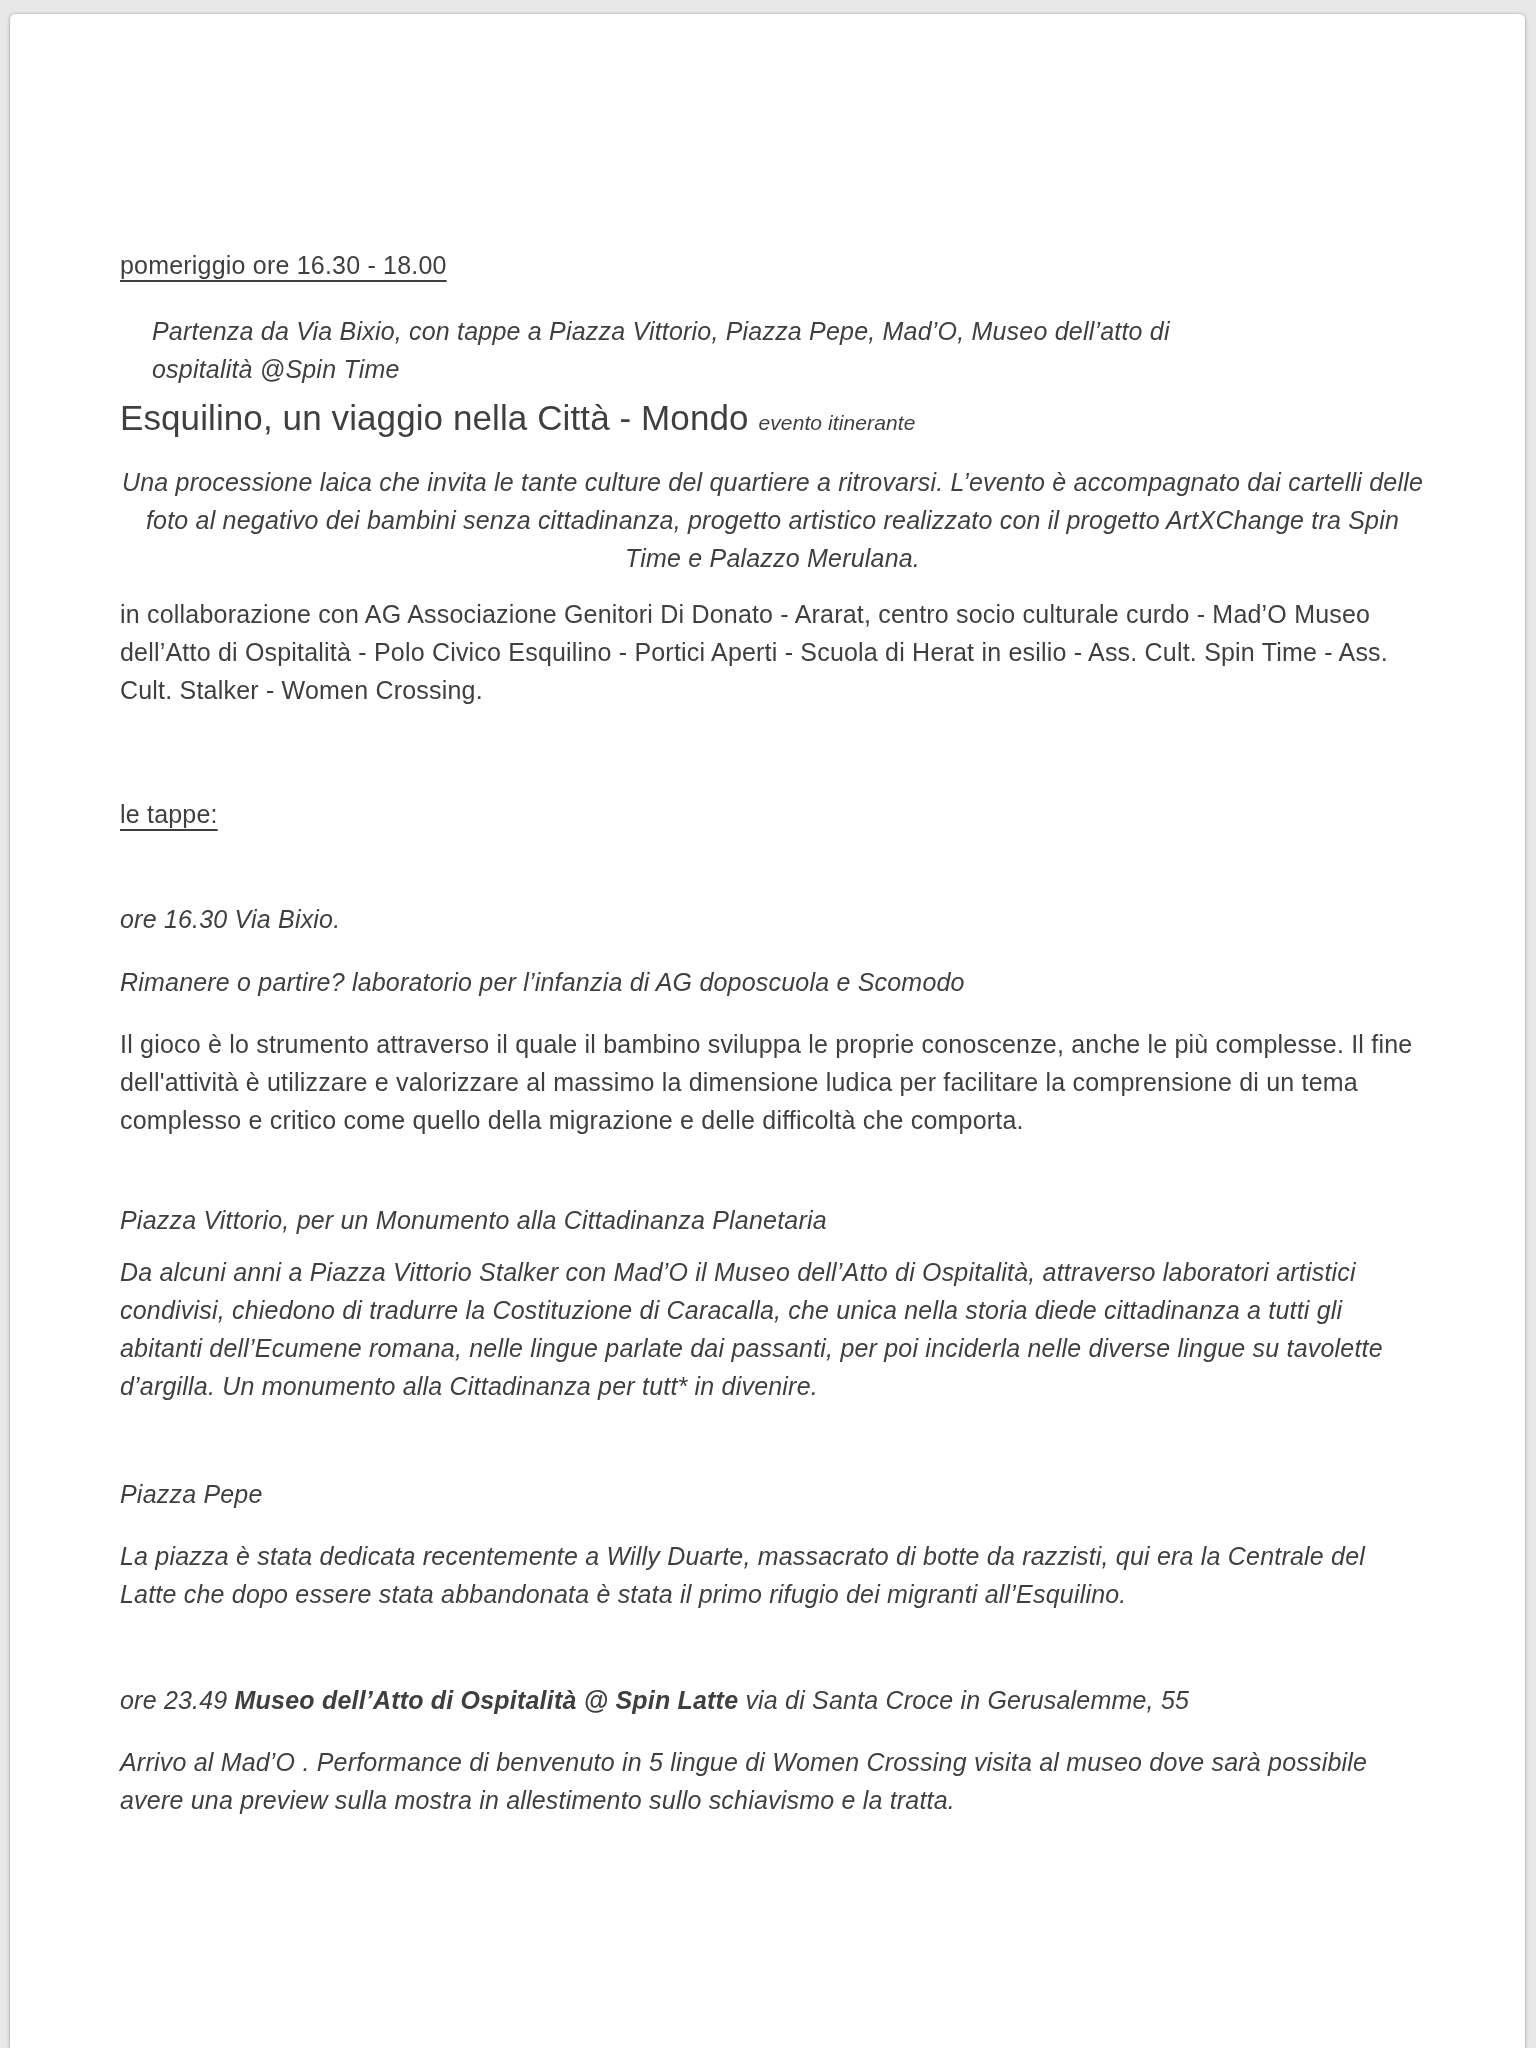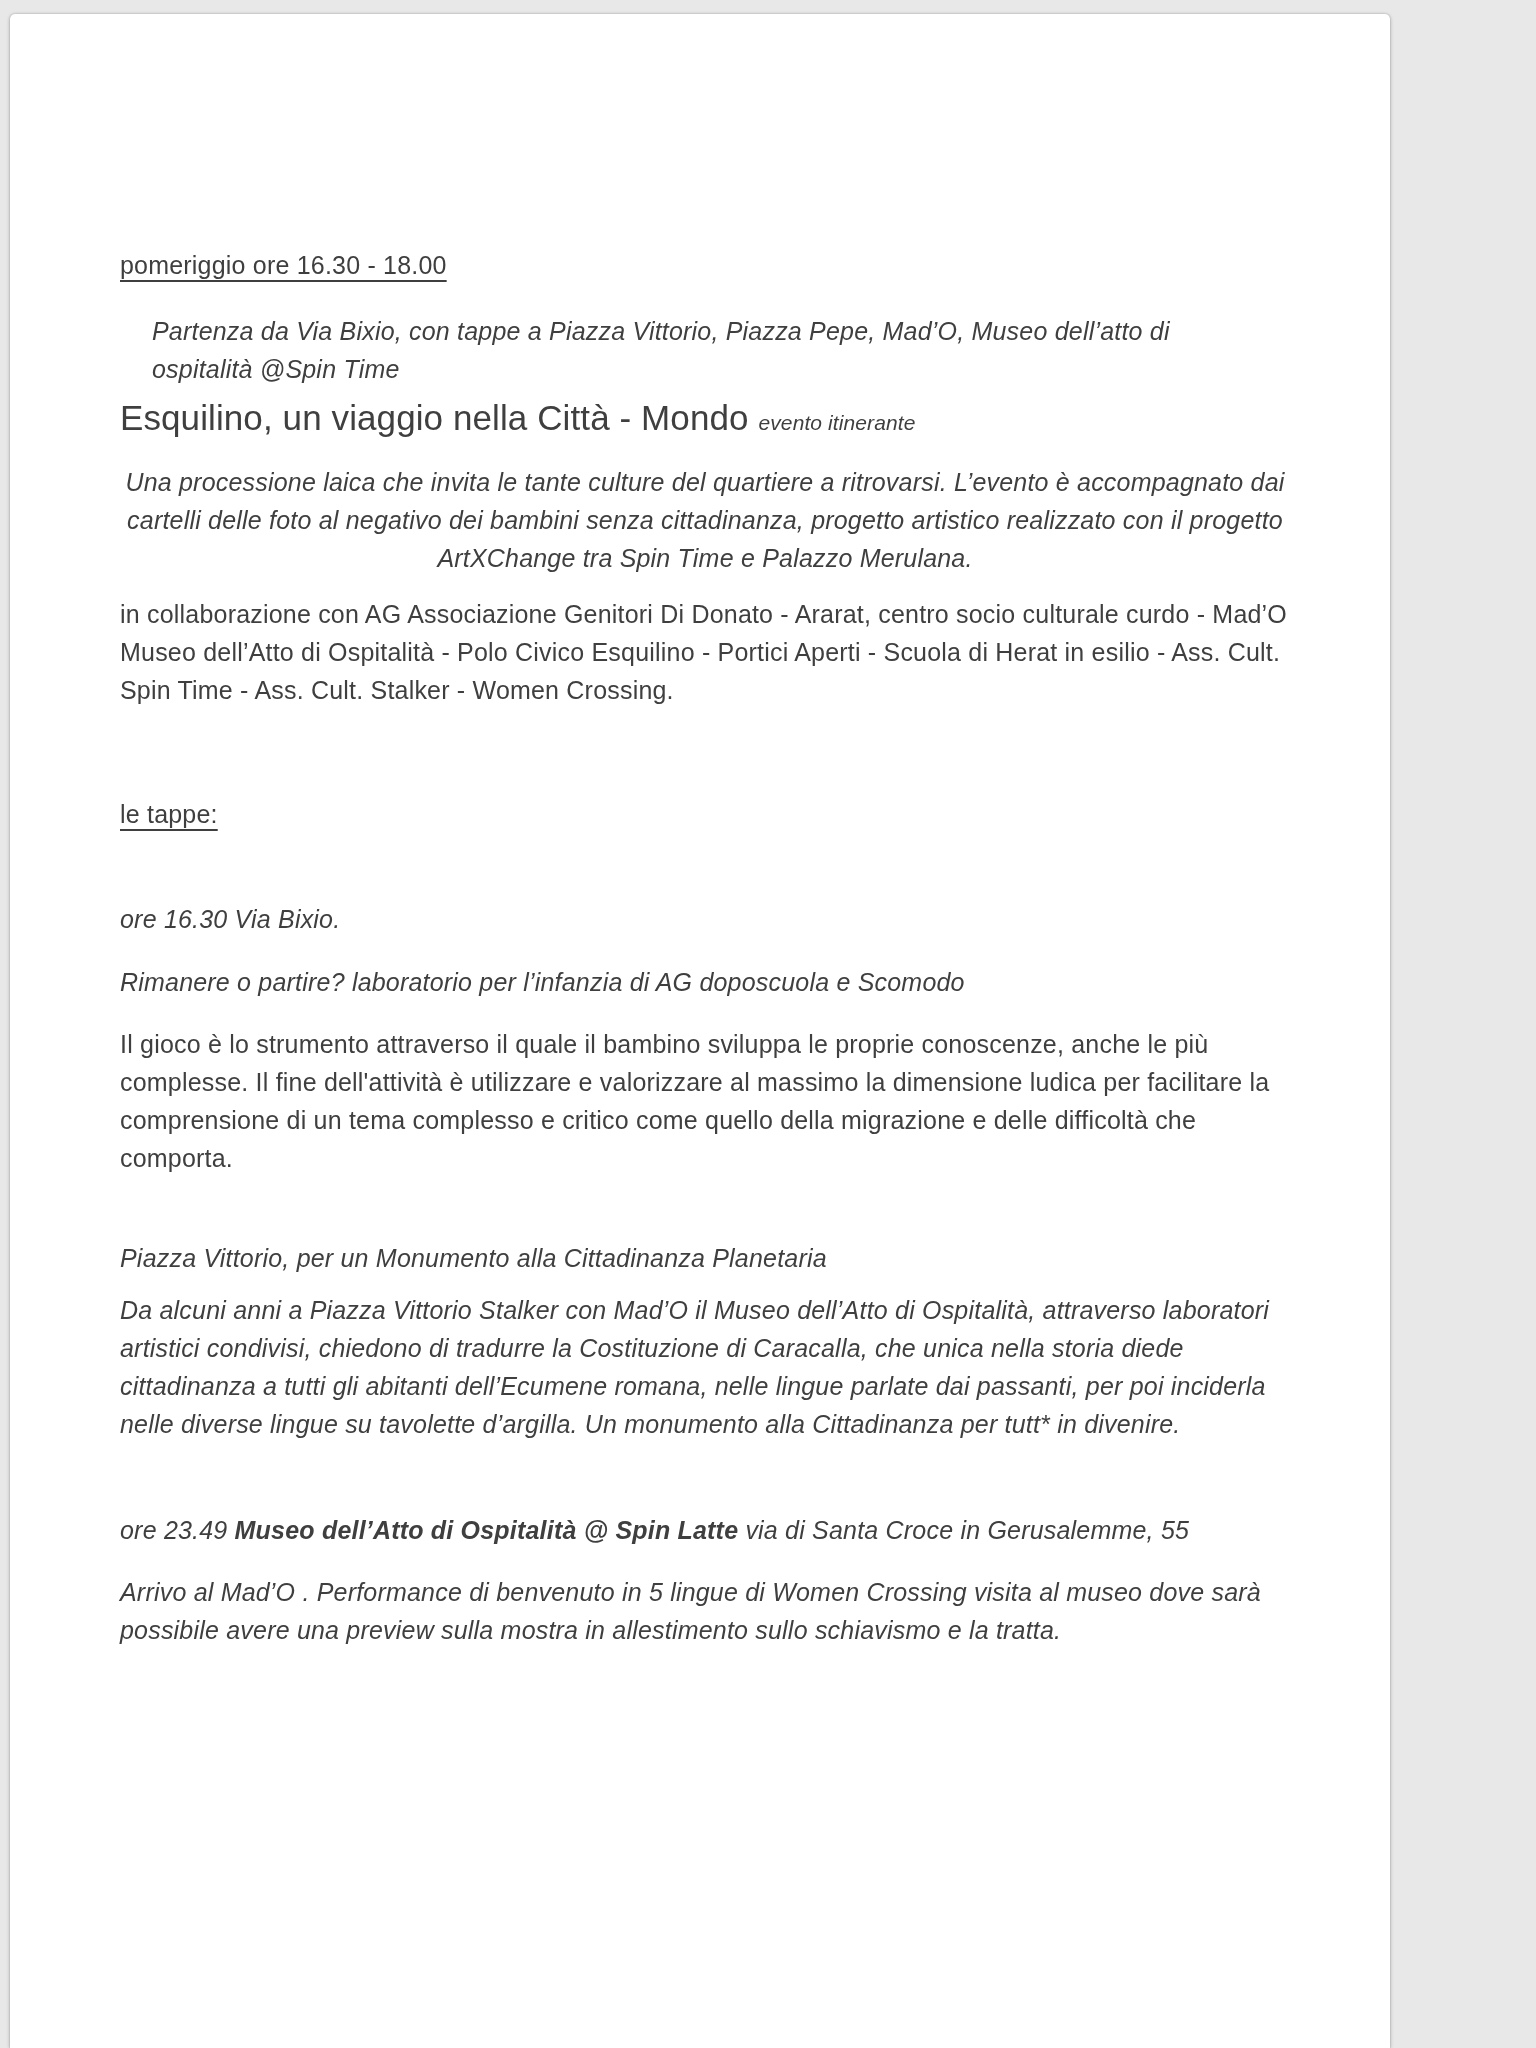--- a/index.html
+++ b/index.html
@@ -7,21 +7,21 @@
   body {
     background: #e8e8e8;
     overflow: hidden;
     font-family: "Liberation Sans", sans-serif;
     position: relative;
   }
   .sheet {
     position: absolute;
     left: 10px;
     top: 14px;
-    width: 1380px;
+    width: 1515px;
     height: 2034px;
     background: #ffffff;
     border-radius: 5px 5px 0 0;
     box-shadow: 0 0 2px rgba(0,0,0,0.25), 0 1px 4px rgba(0,0,0,0.22);
     padding: 232px 100px 0 110px;
     color: #3f3f3f;
     font-size: 25px;
     line-height: 38px;
     font-weight: 300;
     letter-spacing: 0.2px;
@@ -76,19 +76,23 @@
     <p class="i mt67">ore 16.30 Via Bixio.</p>
     <p class="i mt25">Rimanere o partire? laboratorio per l’infanzia di AG doposcuola e Scomodo</p>
     <p class="mt24">Il gioco è lo strumento attraverso il quale il bambino sviluppa le proprie conoscenze, anche le più complesse. Il fine dell'attività è utilizzare e valorizzare al massimo la dimensione ludica per facilitare la comprensione di un tema complesso e critico come quello della migrazione e delle difficoltà che comporta.</p>
   </section>
 
   <section>
     <p class="i mt62">Piazza Vittorio, per un Monumento alla Cittadinanza Planetaria</p>
     <p class="i mt14">Da alcuni anni a Piazza Vittorio Stalker con Mad’O il Museo dell’Atto di Ospitalità, attraverso laboratori artistici condivisi, chiedono di tradurre la Costituzione di Caracalla, che unica nella storia diede cittadinanza a tutti gli abitanti dell’Ecumene romana, nelle lingue parlate dai passanti, per poi inciderla nelle diverse lingue su tavolette d’argilla. Un monumento alla Cittadinanza per tutt* in divenire.</p>
   </section>
 
+  <section>
+    <p class="i mt70">Piazza Pepe</p>
+    <p class="i mt24">La piazza è stata dedicata recentemente a Willy Duarte, massacrato di botte da razzisti, qui era la Centrale del Latte che dopo essere stata abbandonata è stata il primo rifugio dei migranti all’Esquilino.</p>
+  </section>
 
   <section>
     <p class="i mt68"><span>ore 23.49 </span><span class="semibold">Museo dell’Atto di Ospitalità  @ Spin Latte </span><span> via di Santa Croce in Gerusalemme, 55</span></p>
     <p class="i mt24">Arrivo al Mad’O . Performance di benvenuto in 5 lingue di Women Crossing visita al museo dove sarà possibile avere una preview sulla mostra in allestimento sullo schiavismo e la tratta.</p>
   </section>
 
 </div>
 
 </body></html>

